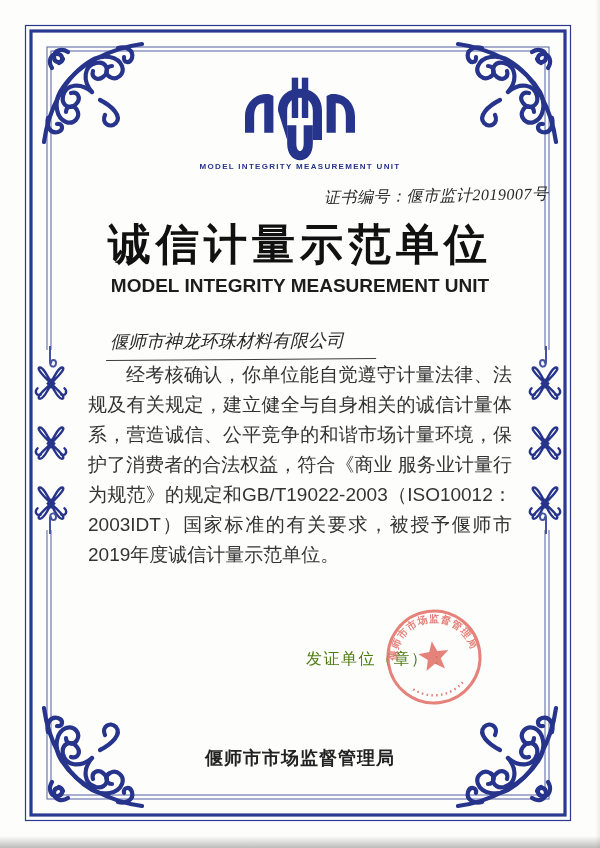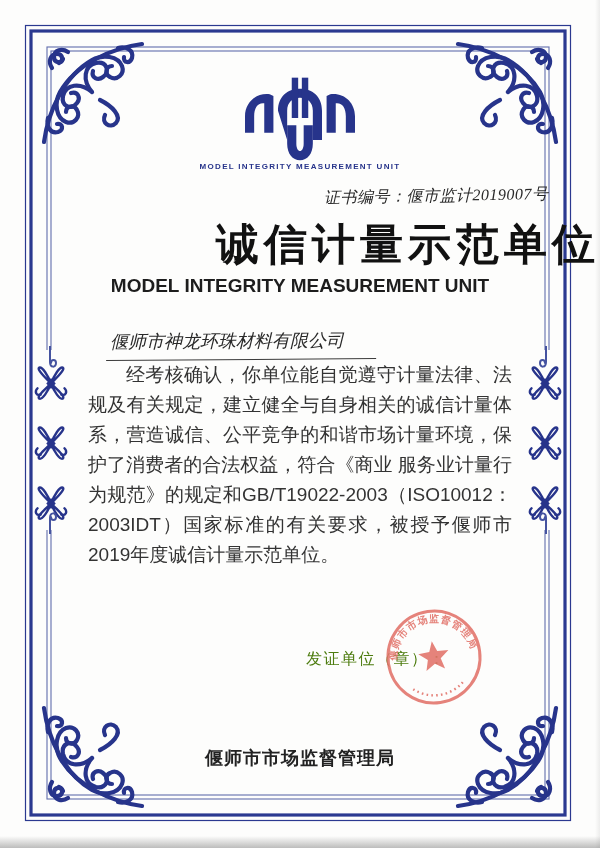--- a/index.html
+++ b/index.html
@@ -19,21 +19,21 @@
   
   .logo{left:230px;top:74px;width:140px;height:88px;}
   .logo-caption{left:0;right:0;top:162px;text-align:center;
     color:#27348b;font-size:8px;font-weight:bold;letter-spacing:1.3px;}
   
   .hand{font-family:cursive;color:#2a2a2a;font-style:italic;}
   .cert-no{top:186px;right:52px;font-size:16px;transform:rotate(-1deg);letter-spacing:.5px;}
   .company{left:106px;top:329px;width:262px;font-size:18px;
     border-bottom:1.5px solid #3a3a3a;padding:0 4px 6px 4px;transform:rotate(-.4deg);}
   
-  .title-zh{left:0;right:0;top:216px;text-align:right;
+  .title-zh{left:0;right:0;top:216px;text-align:center;
     font-family:"Liberation Serif","DejaVu Serif",serif;
     font-size:43px;font-weight:bold;color:#111;letter-spacing:5px;}
   .title-en{left:0;right:0;top:275px;text-align:center;
     font-size:19px;font-weight:bold;color:#1d1d1d;letter-spacing:0px;}
   
   .body-text{left:88px;top:360px;width:424px;
     font-size:19px;line-height:30px;color:#333;
     text-align:justify;text-justify:inter-character;text-indent:2em;}
   
   .issuer-label{left:306px;top:649px;font-size:16px;color:#4d7c0f;letter-spacing:1.5px;}

